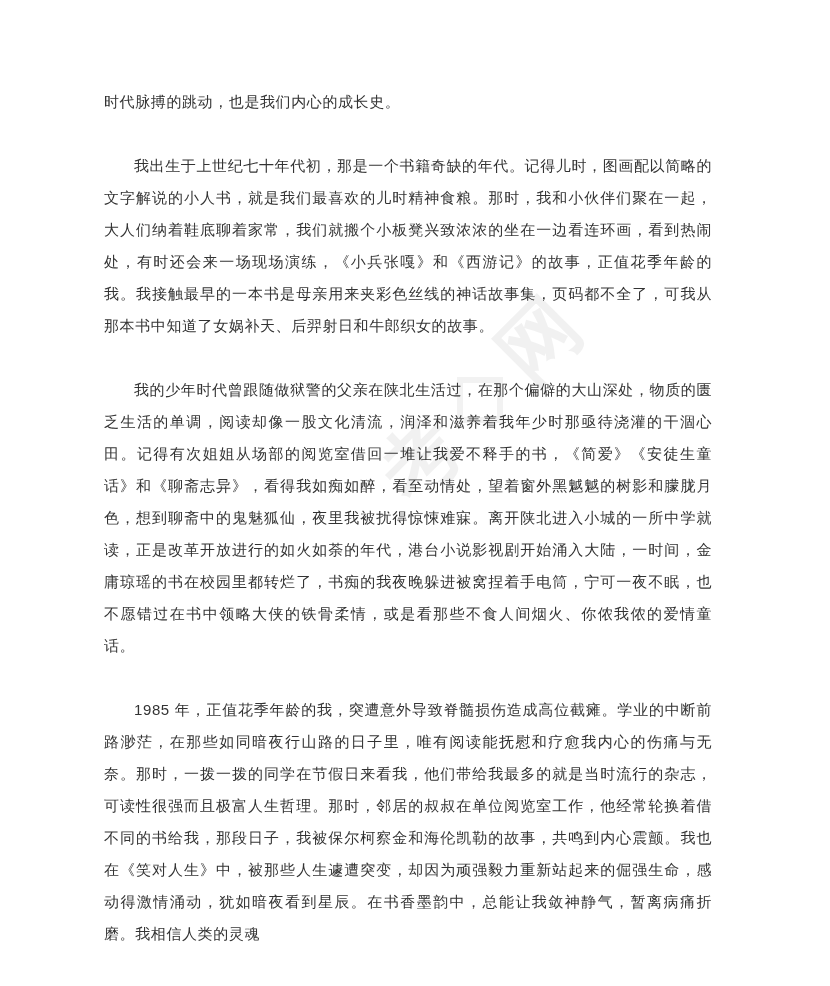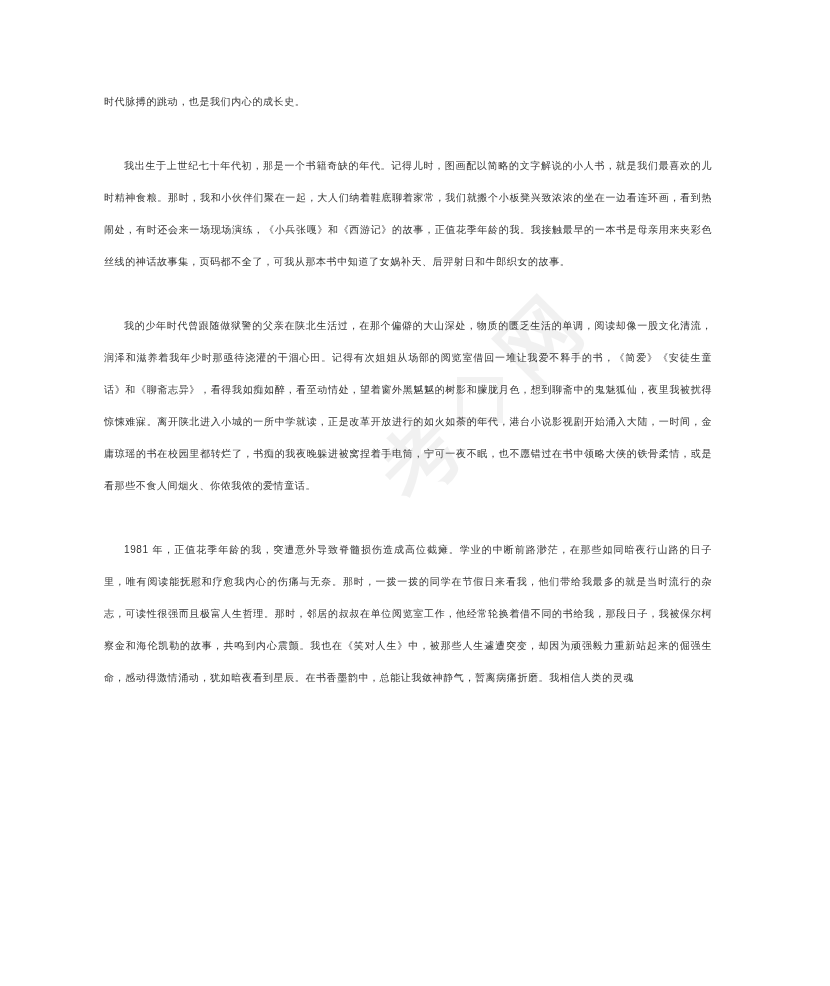--- a/index.html
+++ b/index.html
@@ -22,21 +22,21 @@
     box-sizing: border-box;
     padding: 86px 104px 0 104px;
   }
   .content {
     position: relative;
     z-index: 2;
     color: #333333;
   }
   p.para {
     margin: 0 14px 32px 0;
-    font-size: 10px;
+    font-size: 15px;
     line-height: 32px;
     letter-spacing: 0.6px;
     text-align: justify;
     text-justify: inter-ideograph;
     color: #333333;
   }
   p.para.indent {
     text-indent: 2em;
   }
   
@@ -83,16 +83,16 @@
     </div>
   </div>
 
   <div class="content">
     <p class="para">时代脉搏的跳动，也是我们内心的成长史。</p>
 
     <p class="para indent">我出生于上世纪七十年代初，那是一个书籍奇缺的年代。记得儿时，图画配以简略的文字解说的小人书，就是我们最喜欢的儿时精神食粮。那时，我和小伙伴们聚在一起，大人们纳着鞋底聊着家常，我们就搬个小板凳兴致浓浓的坐在一边看连环画，看到热闹处，有时还会来一场现场演练，《小兵张嘎》和《西游记》的故事，正值花季年龄的我。我接触最早的一本书是母亲用来夹彩色丝线的神话故事集，页码都不全了，可我从那本书中知道了女娲补天、后羿射日和牛郎织女的故事。</p>
 
     <p class="para indent">我的少年时代曾跟随做狱警的父亲在陕北生活过，在那个偏僻的大山深处，物质的匮乏生活的单调，阅读却像一股文化清流，润泽和滋养着我年少时那亟待浇灌的干涸心田。记得有次姐姐从场部的阅览室借回一堆让我爱不释手的书，《简爱》《安徒生童话》和《聊斋志异》，看得我如痴如醉，看至动情处，望着窗外黑魆魆的树影和朦胧月色，想到聊斋中的鬼魅狐仙，夜里我被扰得惊悚难寐。离开陕北进入小城的一所中学就读，正是改革开放进行的如火如荼的年代，港台小说影视剧开始涌入大陆，一时间，金庸琼瑶的书在校园里都转烂了，书痴的我夜晚躲进被窝捏着手电筒，宁可一夜不眠，也不愿错过在书中领略大侠的铁骨柔情，或是看那些不食人间烟火、你侬我侬的爱情童话。</p>
 
-    <p class="para indent">1981 年，正值花季年龄的我，突遭意外导致脊髓损伤造成高位截瘫。学业的中断前路渺茫，在那些如同暗夜行山路的日子里，唯有阅读能抚慰和疗愈我内心的伤痛与无奈。那时，一拨一拨的同学在节假日来看我，他们带给我最多的就是当时流行的杂志，可读性很强而且极富人生哲理。那时，邻居的叔叔在单位阅览室工作，他经常轮换着借不同的书给我，那段日子，我被保尔柯察金和海伦凯勒的故事，共鸣到内心震颤。我也在《笑对人生》中，被那些人生遽遭突变，却因为顽强毅力重新站起来的倔强生命，感动得激情涌动，犹如暗夜看到星辰。在书香墨韵中，总能让我敛神静气，暂离病痛折磨。我相信人类的灵魂</p>
+    <p class="para indent">1985 年，正值花季年龄的我，突遭意外导致脊髓损伤造成高位截瘫。学业的中断前路渺茫，在那些如同暗夜行山路的日子里，唯有阅读能抚慰和疗愈我内心的伤痛与无奈。那时，一拨一拨的同学在节假日来看我，他们带给我最多的就是当时流行的杂志，可读性很强而且极富人生哲理。那时，邻居的叔叔在单位阅览室工作，他经常轮换着借不同的书给我，那段日子，我被保尔柯察金和海伦凯勒的故事，共鸣到内心震颤。我也在《笑对人生》中，被那些人生遽遭突变，却因为顽强毅力重新站起来的倔强生命，感动得激情涌动，犹如暗夜看到星辰。在书香墨韵中，总能让我敛神静气，暂离病痛折磨。我相信人类的灵魂</p>
   </div>
 
 </div>
 
 </body></html>

